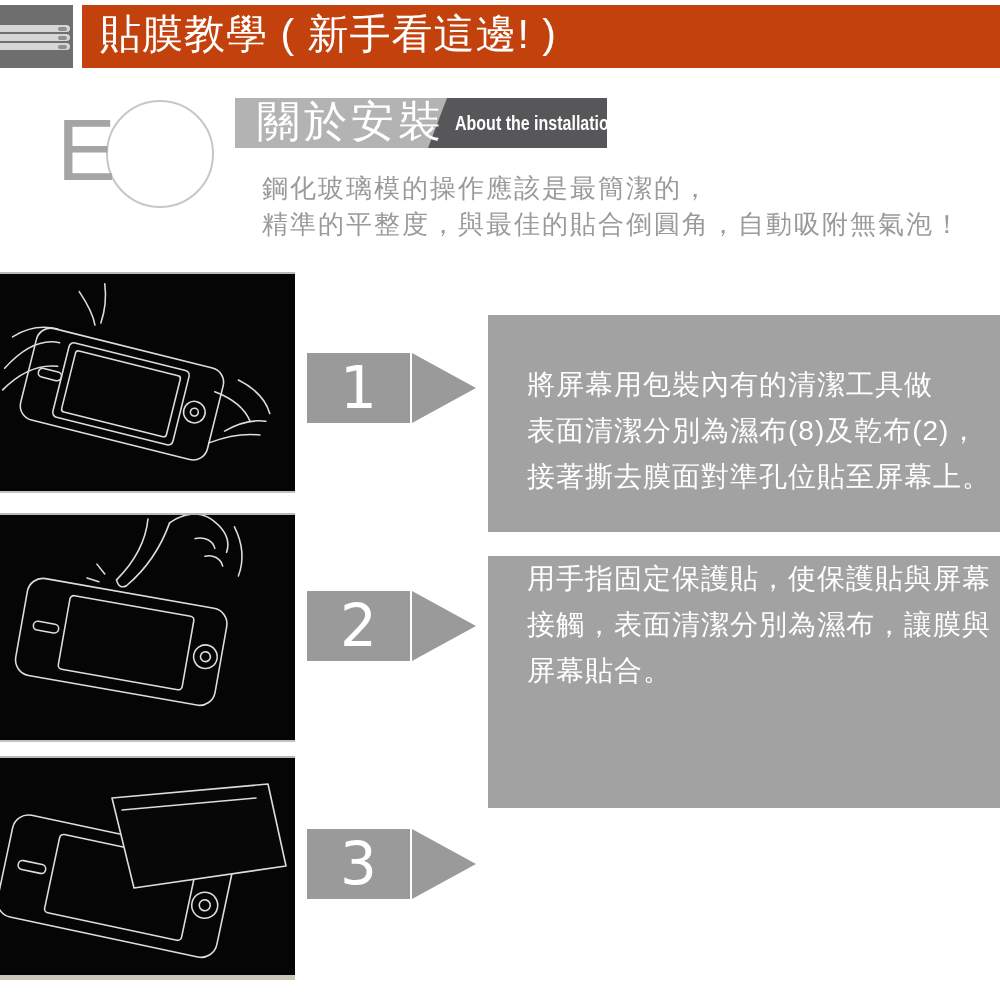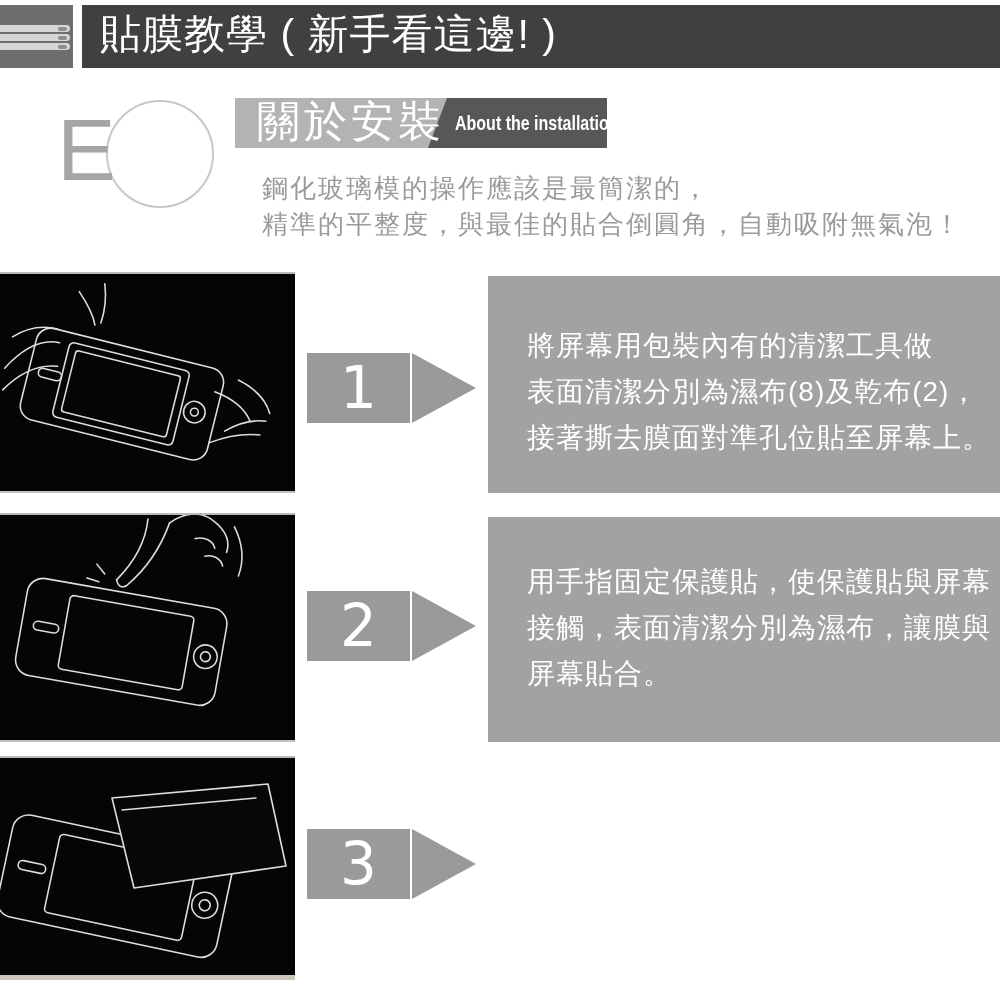--- a/index.html
+++ b/index.html
@@ -4,21 +4,21 @@
 <style>
   html,body{margin:0;padding:0;background:#fff;}
   .page{position:relative;width:1000px;height:1000px;background:#ffffff;overflow:hidden;
         font-family:"Liberation Sans",sans-serif;}
 
   
   .hdr-icon{position:absolute;left:0;top:5px;width:73px;height:63px;background:#6e6e6e;overflow:hidden;}
   .film-line{position:absolute;left:-8px;width:78px;height:7px;border-radius:4px;background:#d6d6d6;}
   .film-line::after{content:'';position:absolute;right:3px;top:2px;width:9px;height:4px;border-radius:2px;background:#8f8f8f;}
   .fl1{top:20px}.fl2{top:29px}.fl3{top:38px}
-  .hdr-bar{position:absolute;left:82px;top:5px;right:0;height:63px;background:#404040;padding-left:12px;}
+  .hdr-bar{position:absolute;left:82px;top:5px;right:0;height:63px;background:#c2410c;padding-left:12px;}
   .hdr-title{position:absolute;left:18px;top:50%;transform:translateY(-54%);
              font-size:41px;color:#ffffff;letter-spacing:1px;white-space:nowrap;}
 
   
   .easy-circle{position:absolute;left:106px;top:100px;width:104px;height:104px;
                border:2px solid #c7c7c7;border-radius:50%;background:#fff;}
   .easy-e{position:absolute;left:57px;top:106px;font-size:88px;line-height:88px;color:#a5a5a5;}
   .easy-asy{position:absolute;left:106px;top:130px;font-size:64px;line-height:64px;color:#bcbcbc;}
 
   
@@ -48,23 +48,23 @@
            font-family:"DejaVu Sans",sans-serif;}
   #num1{top:353px}#num2{top:591px}#num3{top:829px}
   .arrow{position:absolute;left:412px;width:0;height:0;
          border-top:35px solid transparent;border-bottom:35px solid transparent;
          border-left:64px solid #9a9a9a;}
   #arr1{top:353px}#arr2{top:591px}#arr3{top:829px}
 
   
   .panel{position:absolute;left:488px;right:0;background:#a2a2a2;box-sizing:border-box;
          color:#ffffff;font-size:28px;line-height:46px;letter-spacing:1px;
-         padding-left:39px;white-space:nowrap;}
+         padding-left:39px;white-space:nowrap;margin-top:39px;}
   #panel1{top:276px;height:217px;padding-top:47px;}
-  #panel2{top:517px;height:225px;padding-top:42px;}
+  #panel2{top:517px;height:252px;}
   #panel3{top:760px;height:220px;padding-top:42px;}
 </style>
 </head>
 <body>
 
 <div class="page">
 
   <div class="hdr-icon">
     <div class="film-line fl1"></div>
     <div class="film-line fl2"></div>

